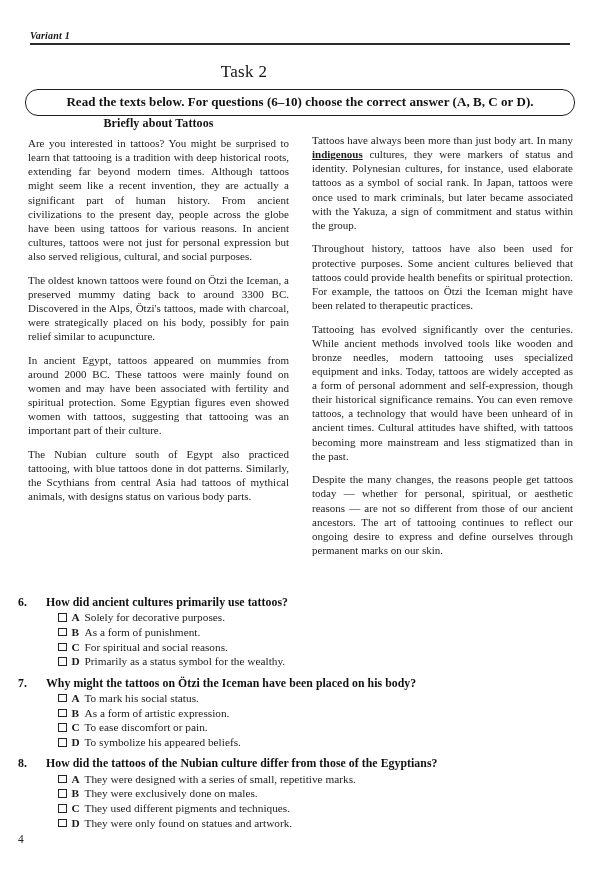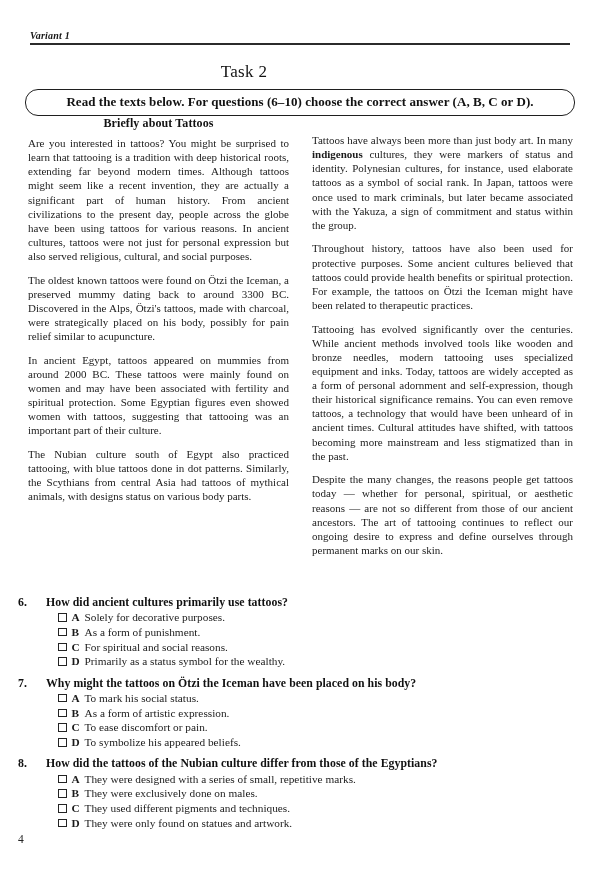--- a/index.html
+++ b/index.html
@@ -100,21 +100,21 @@
     margin: 0 0 9.5px 0;
     font-size: 11px;
     line-height: 1.285;
     text-align: justify;
     text-justify: inter-word;
     color: #1b1b1b;
     hyphens: none;
   }
   .col p:last-child { margin-bottom: 0; }
   .col-right .spacer-top { height: 17px; }
-  b, strong { font-weight: bold; }
+  b, strong { font-weight: bold; text-decoration: underline; }
 
   
   .questions {
     position: absolute;
     left: 18px;
     top: 595px;
     width: 564px;
   }
   .question-block {
     margin-bottom: 6.5px;

